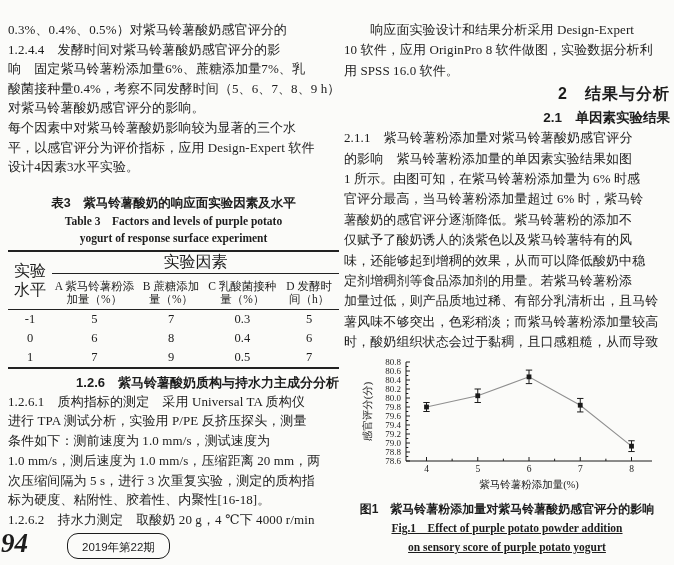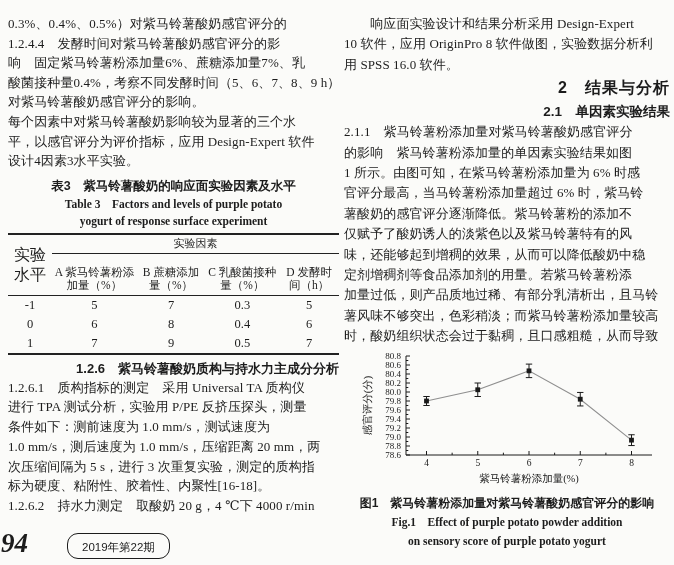--- a/index.html
+++ b/index.html
@@ -1,48 +1,48 @@
 <!DOCTYPE html>
 <html><head>
 <meta charset="utf-8">
 <style>
   html,body{margin:0;padding:0;}
   body{
     width:674px;height:565px;position:relative;overflow:hidden;
     background:#fbfbf9;color:#1c1c1c;
     font-family:"Liberation Serif","DejaVu Serif",serif;
   }
-  .col{position:absolute;top:14px;}
+  .col{position:absolute;top:20px;}
   .col-left{left:8px;width:331px;}
   .col-right{left:344px;width:326px;}
 
   .lines .tl{font-size:13px;line-height:19.6px;white-space:nowrap;letter-spacing:.1px;}
   .lines-lower .tl{line-height:19.8px;}
   .lines-right .tl{line-height:20.4px;}
 
   .h-sans{font-family:"Liberation Sans","DejaVu Sans",sans-serif;font-weight:bold;text-align:right;}
   .h-main{font-size:16px;line-height:26px;letter-spacing:1px;}
   .h-sub{font-size:13.5px;line-height:21px;}
   .h-126{font-size:13px;line-height:18px;margin-top:5px;white-space:nowrap;}
 
-  .tbl-title-zh{font-size:12.5px;text-align:center;line-height:20px;margin-top:5px;}
+  .tbl-title-zh{font-size:12.5px;text-align:center;line-height:20px;margin-top:16px;}
   .tbl-title-en{font-weight:bold;font-size:11.5px;text-align:center;line-height:17px;}
 
   table.factors{width:100%;border-collapse:collapse;margin-top:3px;
     border-top:2px solid #222;border-bottom:2px solid #222;}
   table.factors th,table.factors td{font-weight:normal;text-align:center;padding:0;}
-  .group-hdr{font-size:11px;height:18px;border-bottom:1px solid #222;}
+  .group-hdr{font-size:16px;height:18px;border-bottom:1px solid #222;}
   .rowhead{width:44px;font-size:16px;line-height:1.2;border-bottom:1px solid #222;}
-  tr.col-hdrs th{font-size:11.5px;line-height:1.12;border-bottom:1px solid #222;padding:12px 2px 3px;}
+  tr.col-hdrs th{font-size:11.5px;line-height:1.12;border-bottom:1px solid #222;padding:6px 2px 3px;}
   table.factors tbody td{height:19px;font-size:12.5px;}
 
   .figure{margin-top:2px;}
   .chart-wrap{width:304px;margin-left:16px;}
   .fig-cap-zh{font-size:12px;text-align:center;line-height:20px;margin-top:2px;white-space:nowrap;}
-  .fig-cap-en{font-weight:bold;font-size:11.5px;text-align:center;line-height:19px;}
+  .fig-cap-en{font-weight:bold;font-size:11.5px;text-align:center;line-height:19px;text-decoration:underline;}
 
   .footer{position:absolute;left:1px;top:524px;display:flex;align-items:flex-end;gap:46px;}
   .pgnum{font-size:27px;font-weight:bold;font-style:italic;line-height:32px;z-index:2;}
   .issue-badge{border:1.5px solid #1c1c1c;border-radius:11px;padding:6px 14px 3px;
     font-size:11.5px;margin-left:-7px;margin-top:9px;background:#fbfbf9;
     font-family:"Liberation Sans","DejaVu Sans",sans-serif;}
   svg text{font-family:"Liberation Serif","DejaVu Serif",serif;}
 </style>
 </head>
 <body>

